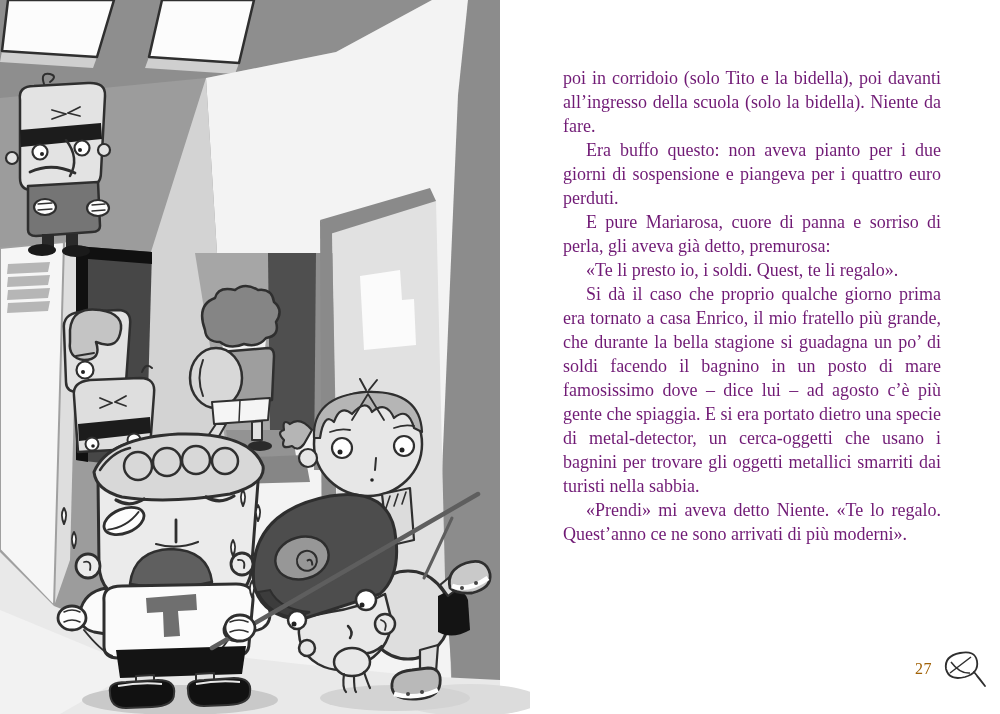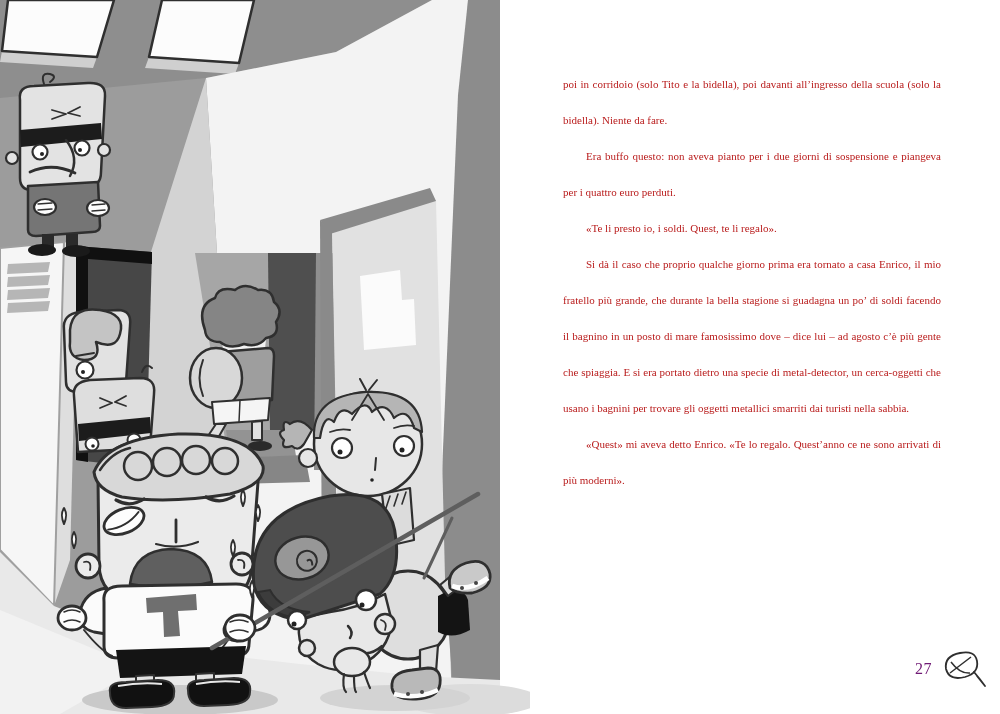--- a/index.html
+++ b/index.html
@@ -4,30 +4,30 @@
 <style>
   html,body{margin:0;padding:0;}
   body{
     width:1000px;height:714px;position:relative;overflow:hidden;
     background:#ffffff;
     font-family:"Liberation Serif","DejaVu Serif",serif;
   }
   .illustration{position:absolute;left:0;top:0;width:530px;height:714px;}
   .story-col{
     position:absolute;left:563px;top:66px;width:378px;
-    font-size:11px;line-height:36px;color:#b91c1c;
+    font-size:18px;line-height:24px;color:#701a75;
     text-align:justify;
   }
   .story-col p{margin:0;padding:0;}
   .story-col p.indent{text-indent:23px;}
   .page-footer{
     position:absolute;top:648px;right:12px;height:42px;
     display:flex;align-items:center;gap:10px;
   }
-  .page-number{font-size:16px;color:#701a75;letter-spacing:.5px;margin-left:35px;}
+  .page-number{font-size:16px;color:#a16207;letter-spacing:.5px;margin-left:35px;}
   .ink{stroke:#2f2f2f;stroke-linecap:round;stroke-linejoin:round;}
 </style>
 </head>
 <body>
 
 <svg class="illustration" viewBox="0 0 530 714" width="530" height="714" xmlns="http://www.w3.org/2000/svg">
 
   <g>
     <rect x="0" y="0" width="500" height="714" fill="#9c9c9c"></rect>
     <polygon points="0,0 432,0 336,52 206,78 0,98" fill="#8e8e8e"></polygon>
@@ -246,23 +246,24 @@
     <path d="M233,556 c3,-7 3,-11 0,-16 c-3,5 -3,9 0,16 z"></path>
     <path d="M252,597 c3,-7 3,-11 0,-16 c-3,5 -3,9 0,16 z"></path>
   </g>
 
   <text x="170" y="628" font-size="0" fill="transparent">T</text>
 </svg>
 
 <div class="story-col">
   <p>poi in corridoio (solo Tito e la bidella), poi davanti all’ingresso della scuola (solo la bidella). Niente da fare.</p>
   <p class="indent">Era buffo questo: non aveva pianto per i due giorni di sospensione e piangeva per i quattro euro perduti.</p>
+  <p class="indent">E pure Mariarosa, cuore di panna e sorriso di perla, gli aveva già detto, premurosa:</p>
   <p class="indent">«Te li presto io, i soldi. Quest, te li regalo».</p>
   <p class="indent">Si dà il caso che proprio qualche giorno prima era tornato a casa Enrico, il mio fratello più grande, che durante la bella stagione si guadagna un po’ di soldi facendo il bagnino in un posto di mare famosissimo dove – dice lui – ad agosto c’è più gente che spiaggia. E si era portato dietro una specie di metal-detector, un cerca-oggetti che usano i bagnini per trovare gli oggetti metallici smarriti dai turisti nella sabbia.</p>
-  <p class="indent">«Quest» mi aveva detto Enrico. «Te lo regalo. Quest’anno ce ne sono arrivati di più moderni».</p>
+  <p class="indent">«Prendi» mi aveva detto Niente. «Te lo regalo. Quest’anno ce ne sono arrivati di più moderni».</p>
 </div>
 
 <div class="page-footer">
   <span class="page-number">27</span>
   <svg width="46" height="42" viewBox="0 0 46 42">
     <path d="M4,21 Q2,8 18,5 Q33,2 35,13 Q37,25 23,29 Q7,33 4,21 Z" fill="#ffffff" stroke="#2f2f2f" stroke-width="1.8"></path>
     <path d="M8,25 L29,9 M9,14 Q18,26 28,25" fill="none" stroke="#2f2f2f" stroke-width="1.5"></path>
     <path d="M32,24 Q38,31 43,38 M35,28 L43,38" fill="none" stroke="#2f2f2f" stroke-width="1.8" stroke-linecap="round"></path>
   </svg>
 </div>

